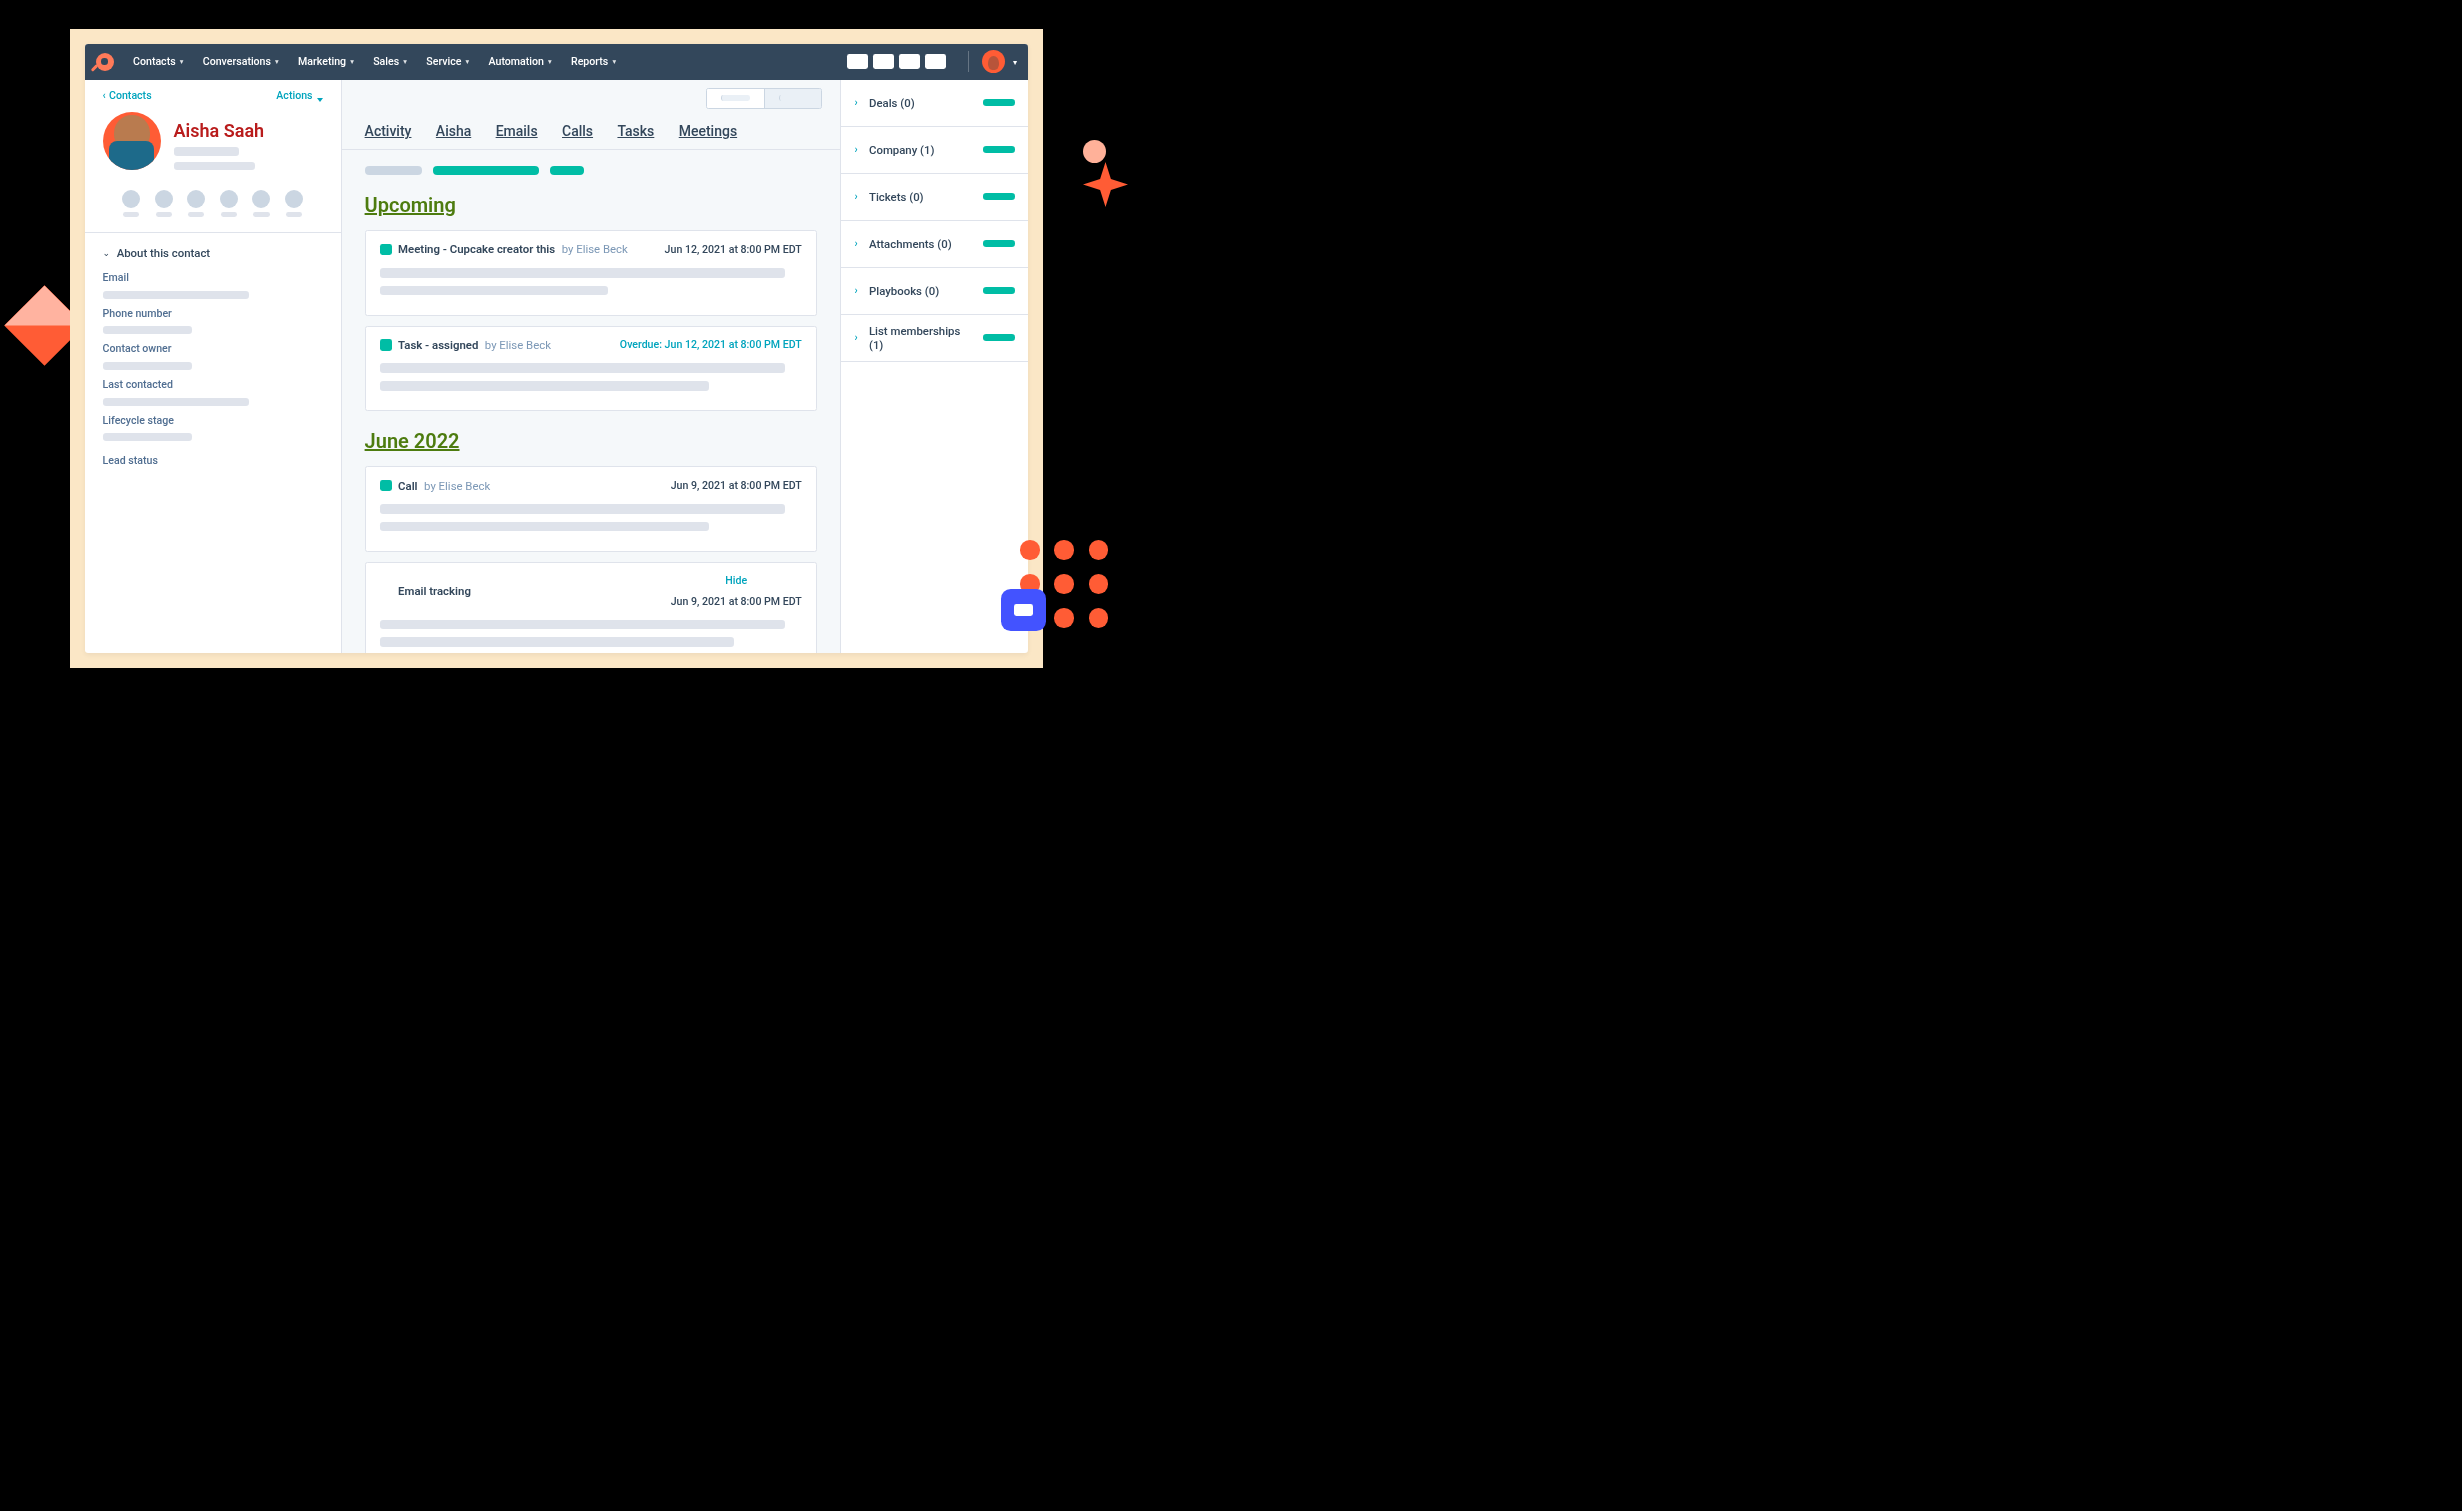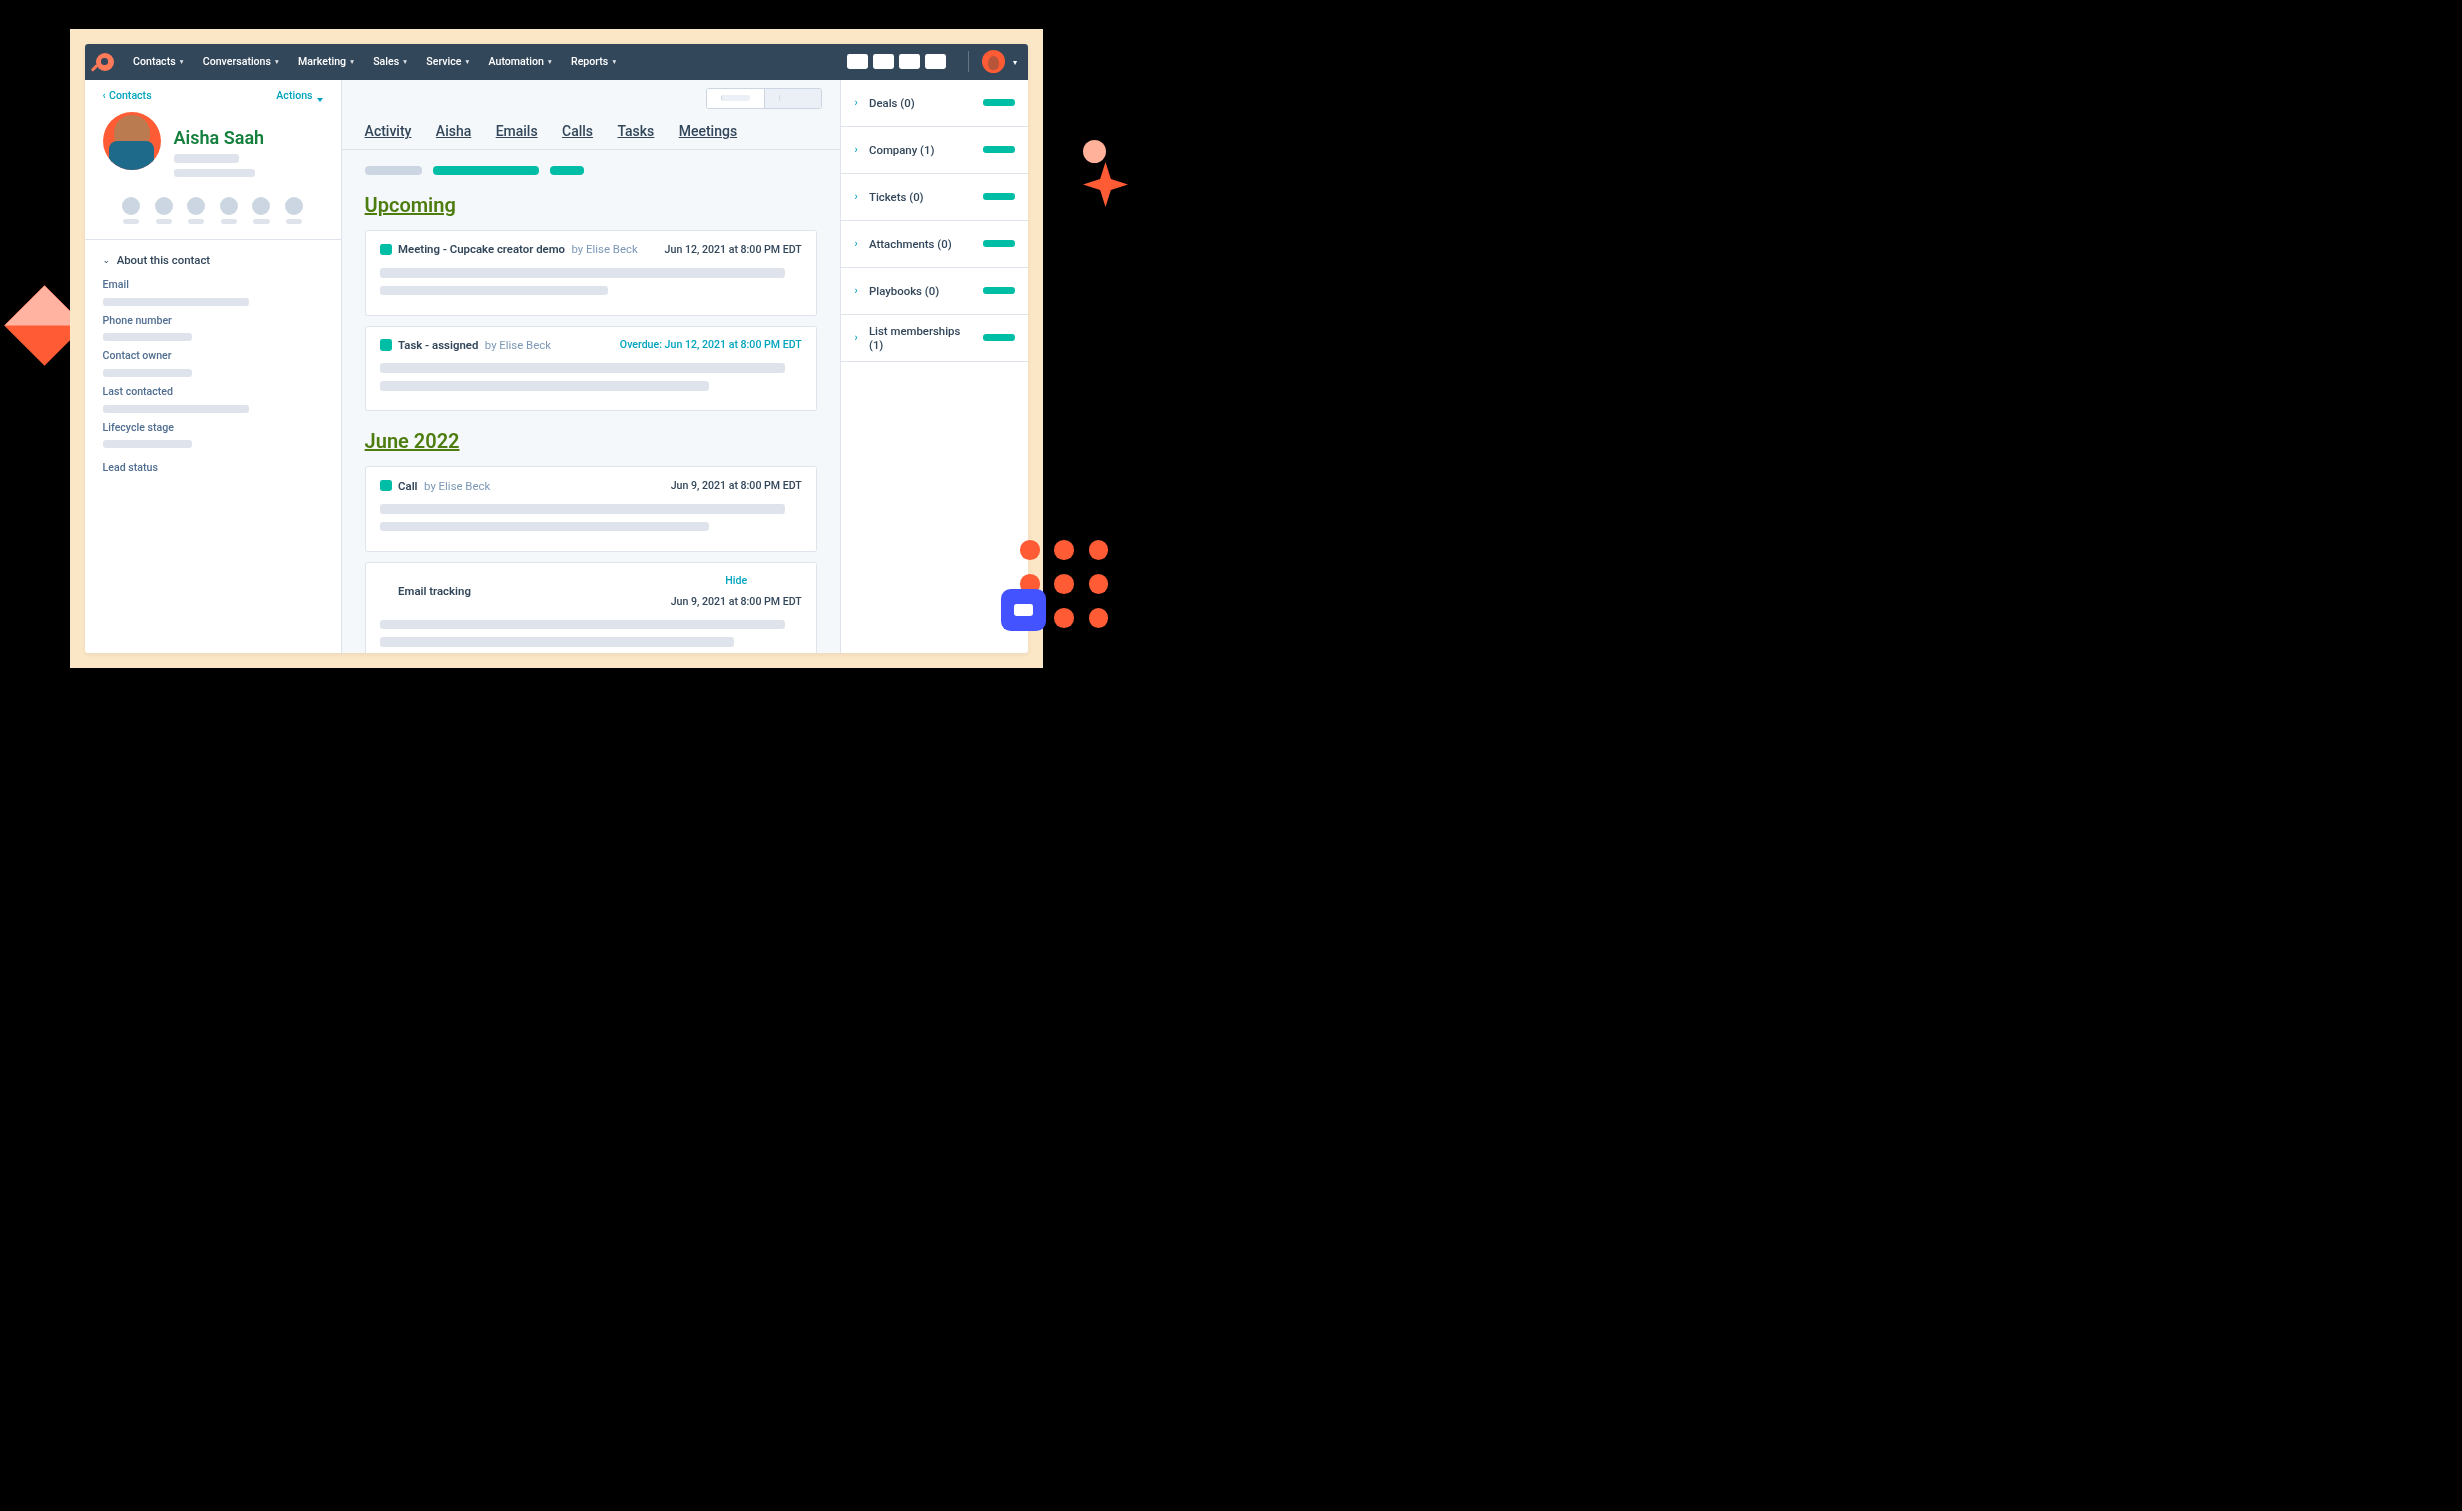--- a/index.html
+++ b/index.html
@@ -188,21 +188,21 @@
   }
   .contact-avatar::after{
     content:""; position:absolute; left:6.5px; right:6.5px; bottom:-3.2px; height:32.5px;
     background:#1d6a8a; border-radius:8.1px 8.1px 0 0;
   }
   .contact-avatar::before{
     content:""; position:absolute; left:11.4px; top:3.2px; width:36px; height:36px;
     background:#b97b4f; border-radius:50% 50% 46% 46%;
   }
   .contact-name {
-    color:#15803d; font-size:18px; font-weight:600; margin-top:15px;
+    color:#b91c1c; font-size:18px; font-weight:600; margin-top:8px;
   }
   .skel {
     background:#dfe3eb; border-radius:3.2px; height:8.1px;
   }
   .hero-skels { margin-top:6.5px; }
   .hero-skels .skel { width:65px; margin-bottom:6.5px; }
   .hero-skels .skel:last-child { width:81px; }
 
   .quick-icons {
     display:flex; gap:14.6px; justify-content:center;
@@ -480,21 +480,21 @@
           <div class="pill-grey" style="width:57px"></div>
           <div class="pill-teal" style="width:106px"></div>
           <div class="pill-teal" style="width:34px"></div>
         </div>
 
         <div class="section-title">Upcoming</div>
 
         <div class="card">
           <div class="card-head">
             <div class="card-icon"></div>
-            <span class="card-title">Meeting - Cupcake creator demo</span>
+            <span class="card-title">Meeting - Cupcake creator this</span>
             <span class="by-text">by Elise Beck</span>
             <span class="card-date">Jun 12, 2021 at 8:00 PM EDT</span>
           </div>
           <div class="card-skels">
             <div class="skel" style="width:96%"></div>
             <div class="skel" style="width:54%"></div>
           </div>
         </div>
 
         <div class="card">

